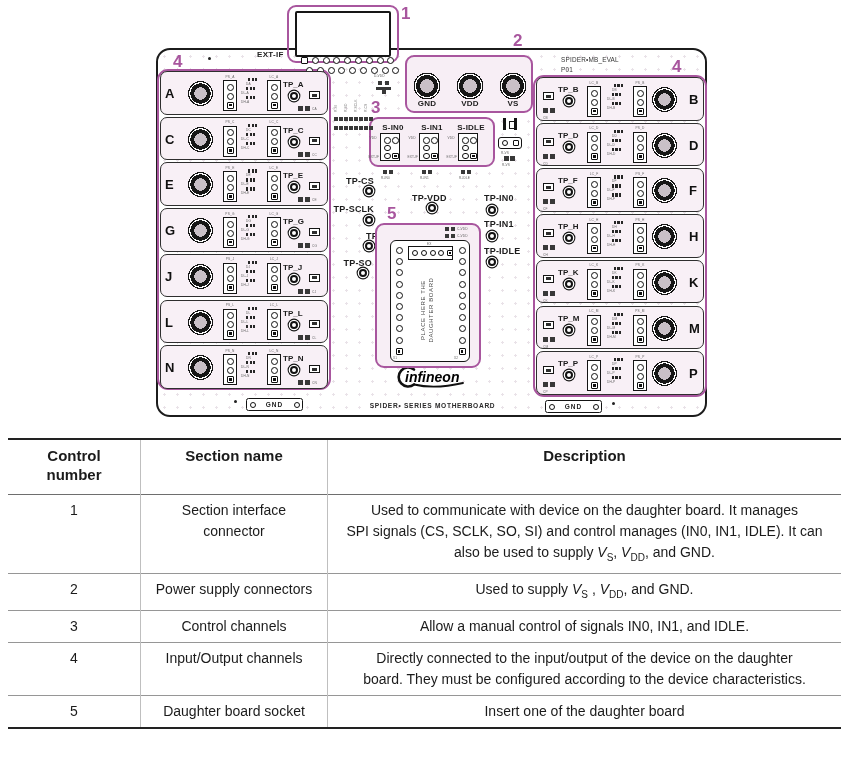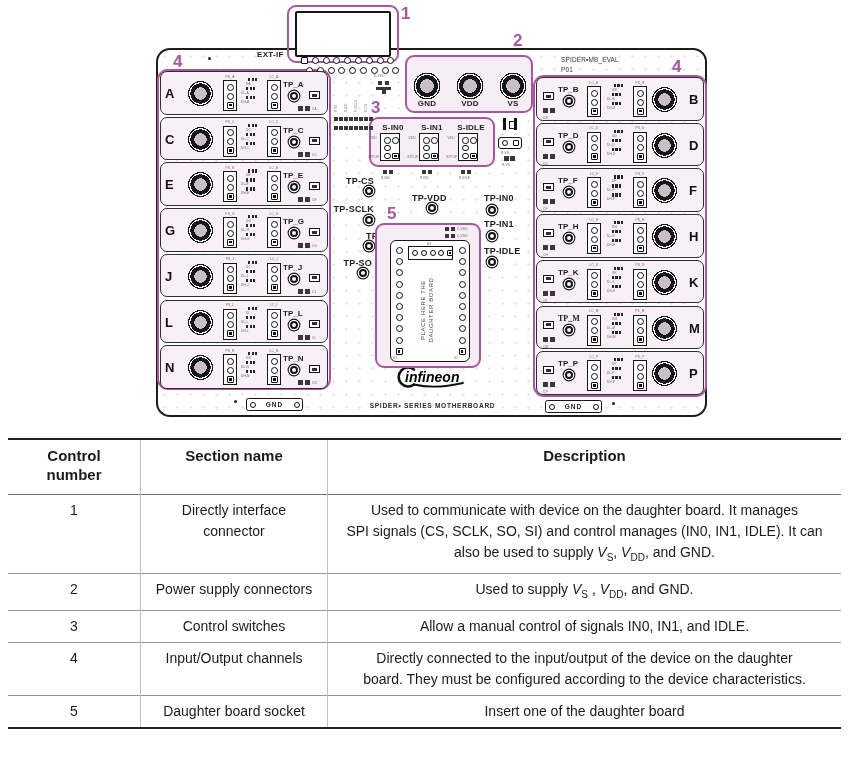--- a/index.html
+++ b/index.html
@@ -459,21 +459,21 @@
         <div class="hdr3" style="position: absolute; left: 96px; top: 8px; width: 14px; height: 31px;">
           <div class="pin" style="position: absolute; left: 3px; top: 2.5px; width: 7px; height: 7px;"></div>
           <div class="pin" style="position: absolute; left: 3px; top: 11.5px; width: 7px; height: 7px;"></div>
           <div class="pin psqf" style="position: absolute; left: 3px; top: 20.5px; width: 7px; height: 7px;"></div>
         </div>
         <div class="jack" style="position: absolute; left: 110px; top: 4px; width: 35px; height: 35px;"></div>
         <div class="chletter" style="position: absolute; left: 152px; top: 14px;">K</div>
       </div>
       <div class="chrow" style="position: absolute; left: 536px; top: 305.5px; width: 168px; height: 43.5px;">
         <div class="comp" style="position: absolute; left: 6px; top: 14px; width: 11px; height: 8px;"></div>
-        <div class="tplabel" style="position: absolute; left: 21px; top: 7px; font-family: Liberation Serif, serif;">TP_M</div>
+        <div class="tplabel" style="position: absolute; left: 21px; top: 7px;">TP_M</div>
         <div class="tpc" style="position: absolute; left: 28px; top: 19px;"></div>
         <div class="sqm" style="position: absolute; left: 6px; top: 30px; width: 5px; height: 5px;"></div>
         <div class="sqm" style="position: absolute; left: 12.5px; top: 30px; width: 5px; height: 5px;"></div>
         <div class="mlabel" style="position: absolute; left: 6px; top: 38px;">CM</div>
         <div class="hlabel" style="position: absolute; left: 47px; top: 2.5px; width: 20px;">LC_M</div>
         <div class="hdr3" style="position: absolute; left: 50px; top: 8px; width: 14px; height: 31px;">
           <div class="pin" style="position: absolute; left: 3px; top: 2.5px; width: 7px; height: 7px;"></div>
           <div class="pin" style="position: absolute; left: 3px; top: 11.5px; width: 7px; height: 7px;"></div>
           <div class="pin psqf" style="position: absolute; left: 3px; top: 20.5px; width: 7px; height: 7px;"></div>
         </div>
@@ -667,37 +667,37 @@
     <thead>
       <tr>
         <th class="cnum" style="width:112px;">Control number</th>
         <th style="width:166px;">Section name</th>
         <th>Description</th>
       </tr>
     </thead>
     <tbody id="tbody">
         <tr>
           <td class="cnum">1</td>
-          <td>Directly interface connector</td>
+          <td>Section interface connector</td>
           <td>
             <div class="dline">Used to communicate with device on the daughter board. It manages</div>
             <div class="dline">SPI signals (CS, SCLK, SO, SI) and control manages (IN0, IN1, IDLE). It can</div>
             <div class="dline">also be used to supply <i>V</i><sub>S</sub>, <i>V</i><sub>DD</sub>, and GND.</div>
           </td>
         </tr>
         <tr>
           <td class="cnum">2</td>
           <td>Power supply connectors</td>
           <td>
             <div class="dline">Used to supply <i>V</i><sub>S</sub> , <i>V</i><sub>DD</sub>, and GND.</div>
           </td>
         </tr>
         <tr>
           <td class="cnum">3</td>
-          <td>Control switches</td>
+          <td>Control channels</td>
           <td>
             <div class="dline">Allow a manual control of signals IN0, IN1, and IDLE.</div>
           </td>
         </tr>
         <tr>
           <td class="cnum">4</td>
           <td>Input/Output channels</td>
           <td>
             <div class="dline">Directly connected to the input/output of the device on the daughter</div>
             <div class="dline">board. They must be configured according to the device characteristics.</div>

